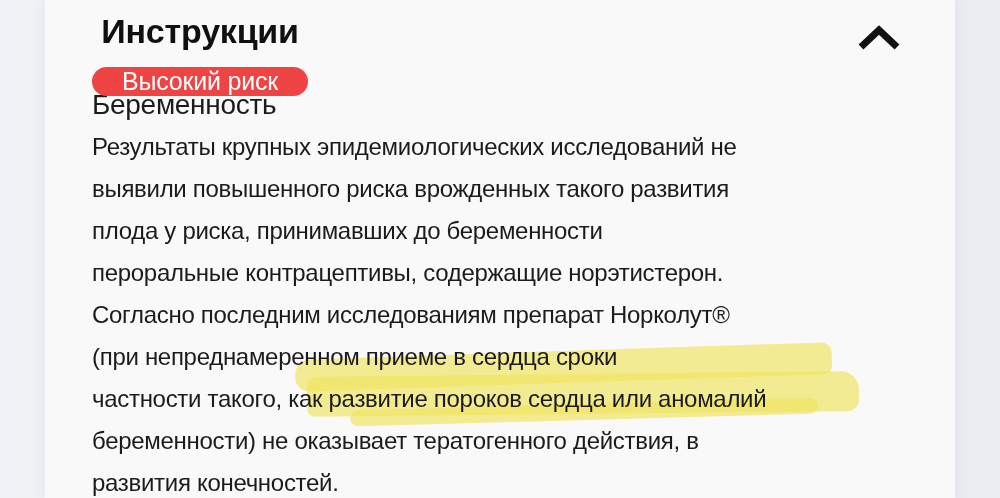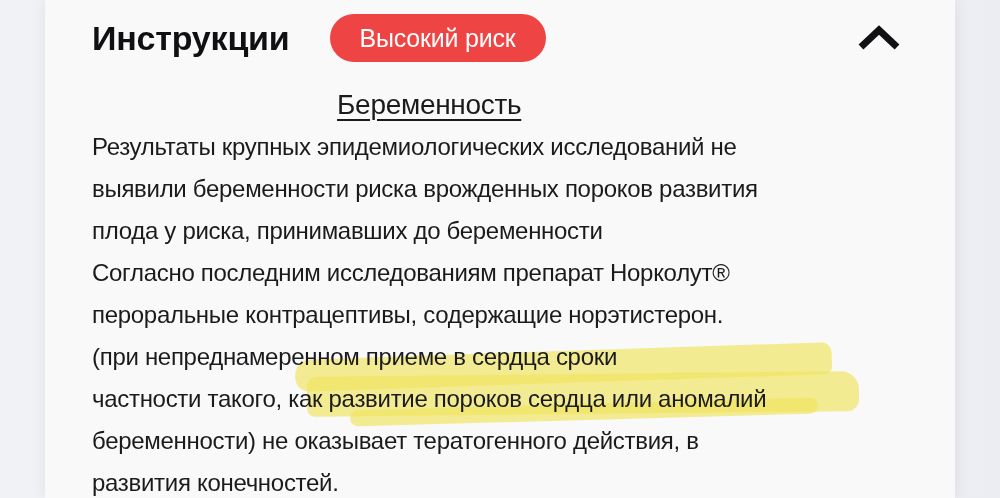--- a/index.html
+++ b/index.html
@@ -19,22 +19,23 @@
     box-shadow: 0 0 14px rgba(80, 85, 105, 0.10);
     overflow: hidden;
   }
   
   .header {
     position: absolute;
     left: 47px; top: 12px;
     height: 52px;
     display: flex;
     align-items: center;
-    gap: 40px;
+    gap: 16px;
     z-index: 3;
+    flex-direction: column;
   }
   .title {
     font-size: 34px;
     font-weight: 700;
     letter-spacing: -0.2px;
     color: #101012;
     white-space: nowrap;
   }
   .badge {
     background: #ef4444;
@@ -65,25 +66,23 @@
   .body-text {
     position: absolute;
     left: 47px; top: 84px;
     z-index: 2;
   }
   .heading {
     font-size: 28px;
     line-height: 42px;
     height: 42px;
     letter-spacing: -0.3px;
-    text-decoration: underline;
     text-decoration-thickness: 2px;
     text-underline-offset: 5px;
     white-space: nowrap;
-    text-align: center;
   }
   .line {
     font-size: 24px;
     line-height: 42px;
     height: 42px;
     letter-spacing: -0.3px;
     white-space: nowrap;
     position: relative;
     z-index: 2;
   }
@@ -132,23 +131,23 @@
     </span>
   </button>
 
   <div class="hl-stroke hl-a"></div>
   <div class="hl-stroke hl-b"></div>
   <div class="hl-stroke hl-c"></div>
 
   <div class="body-text">
     <div class="heading">Беременность</div>
     <div class="line">Результаты крупных эпидемиологических исследований не</div>
-    <div class="line">выявили беременности риска врожденных пороков развития</div>
+    <div class="line">выявили повышенного риска врожденных такого развития</div>
     <div class="line">плода у риска, принимавших до беременности</div>
+    <div class="line">пероральные контрацептивы, содержащие норэтистерон.</div>
     <div class="line">Согласно последним исследованиям препарат Норколут®</div>
-    <div class="line">пероральные контрацептивы, содержащие норэтистерон.</div>
     <div class="line">(при непреднамеренном приеме в сердца сроки</div>
     <div class="line">частности такого, как развитие пороков сердца или аномалий</div>
     <div class="line">беременности) не оказывает тератогенного действия, в</div>
     <div class="line">развития конечностей.</div>
   </div>
 
 </div>
 
 </body></html>

